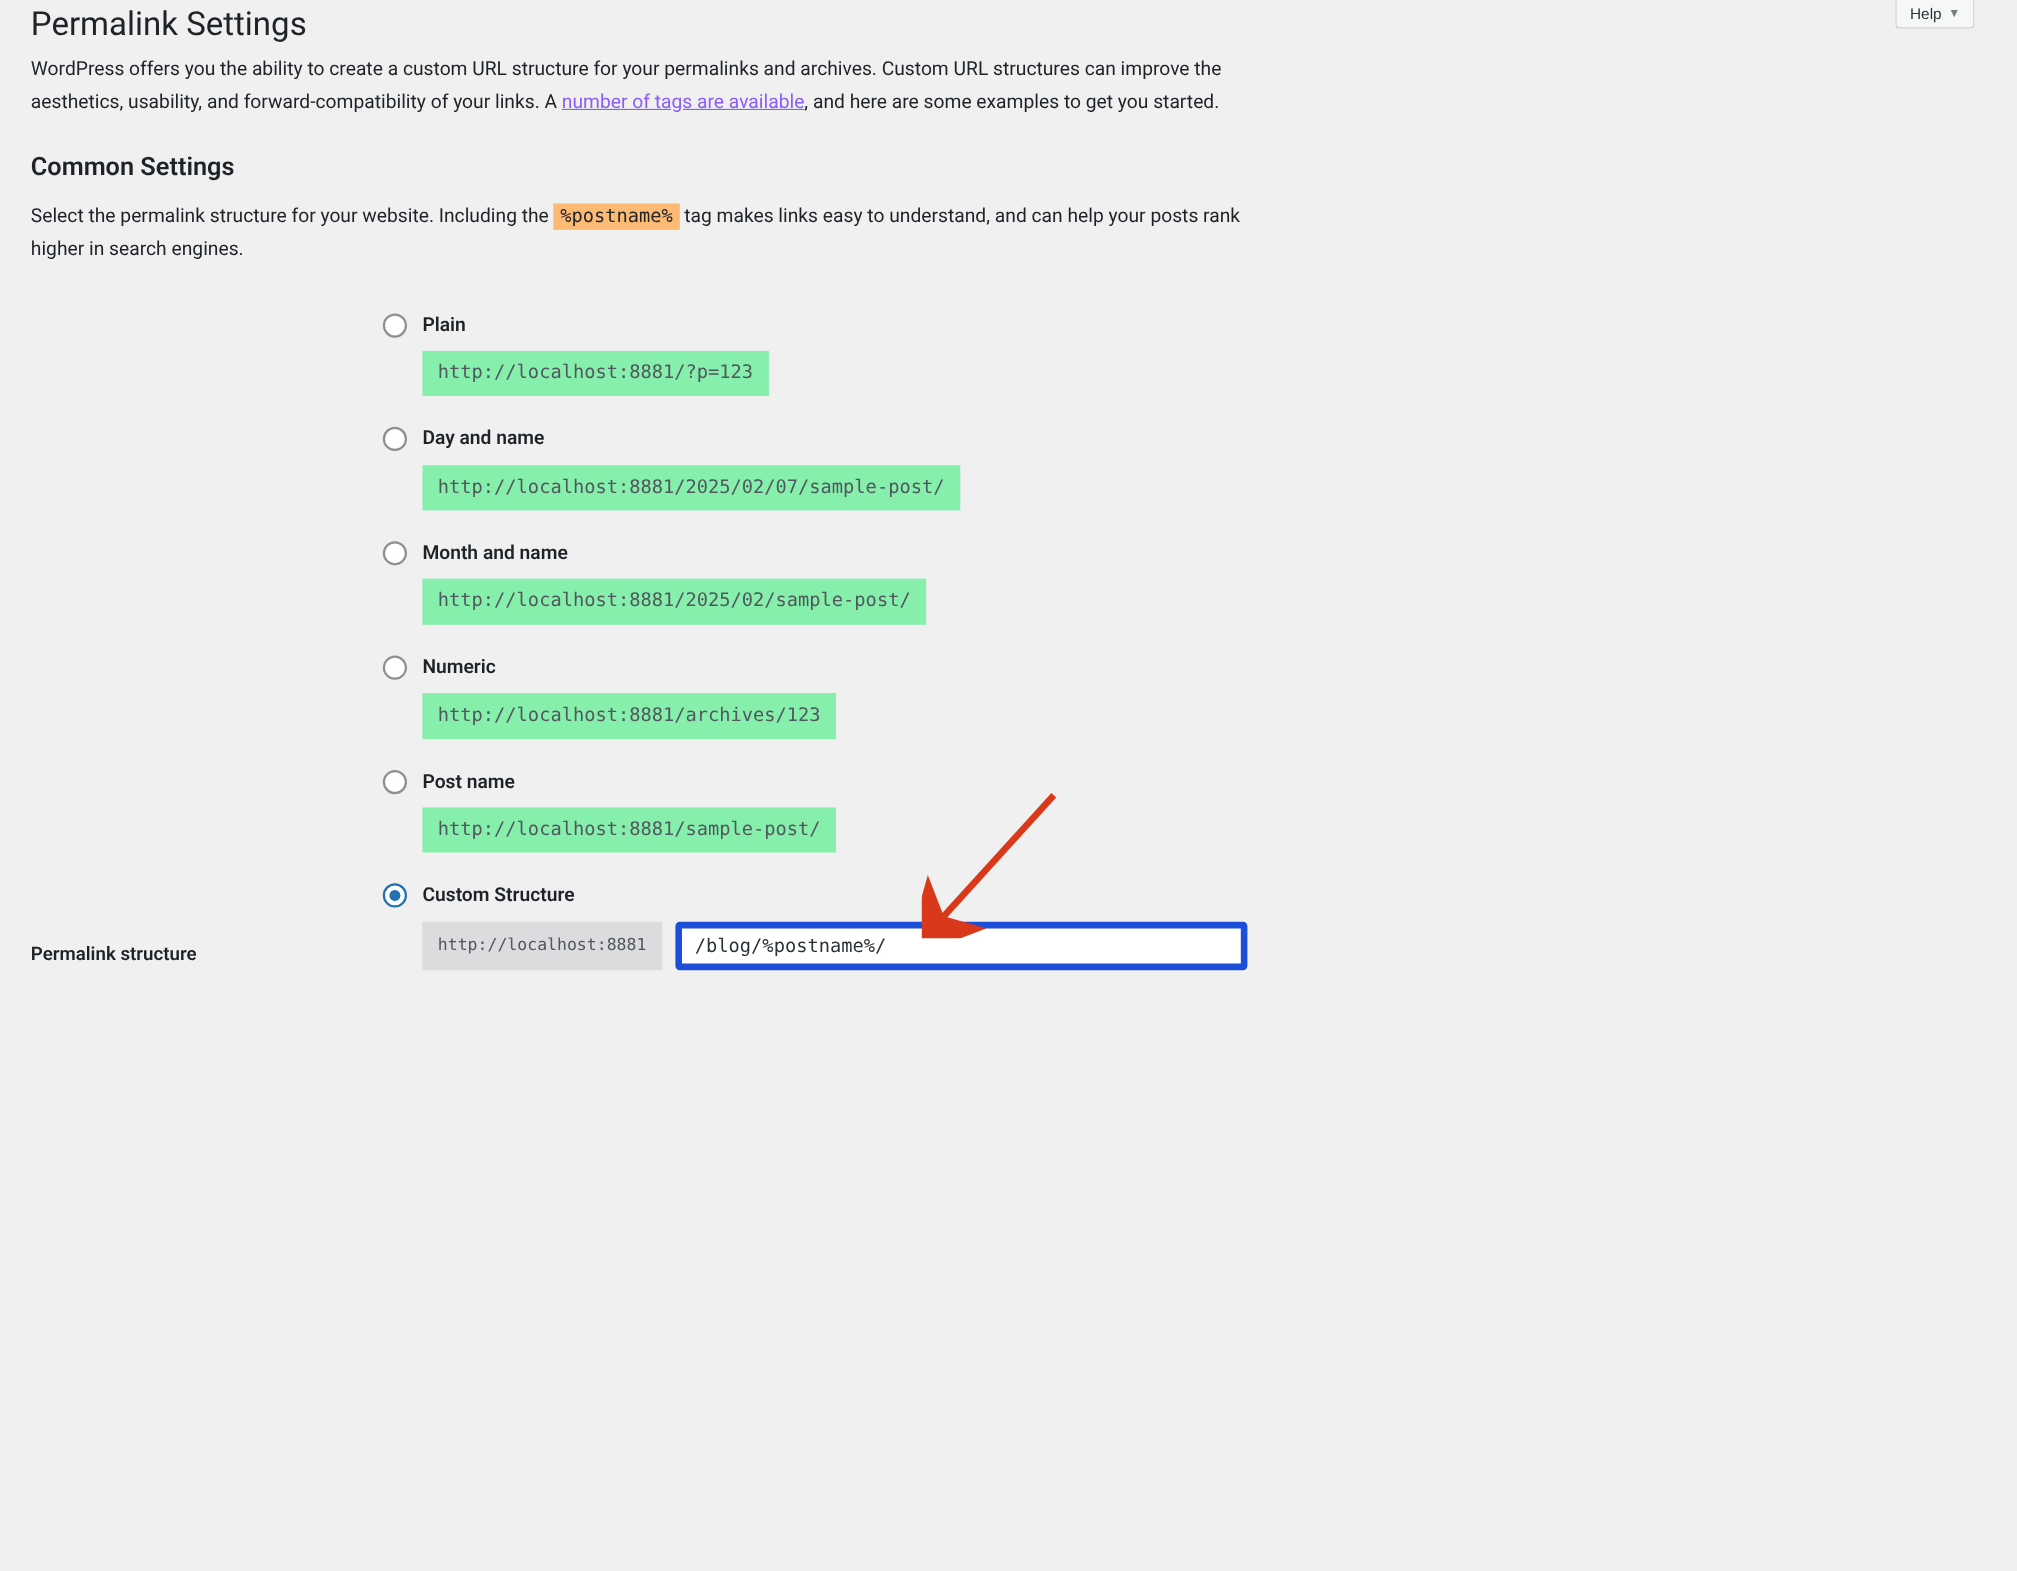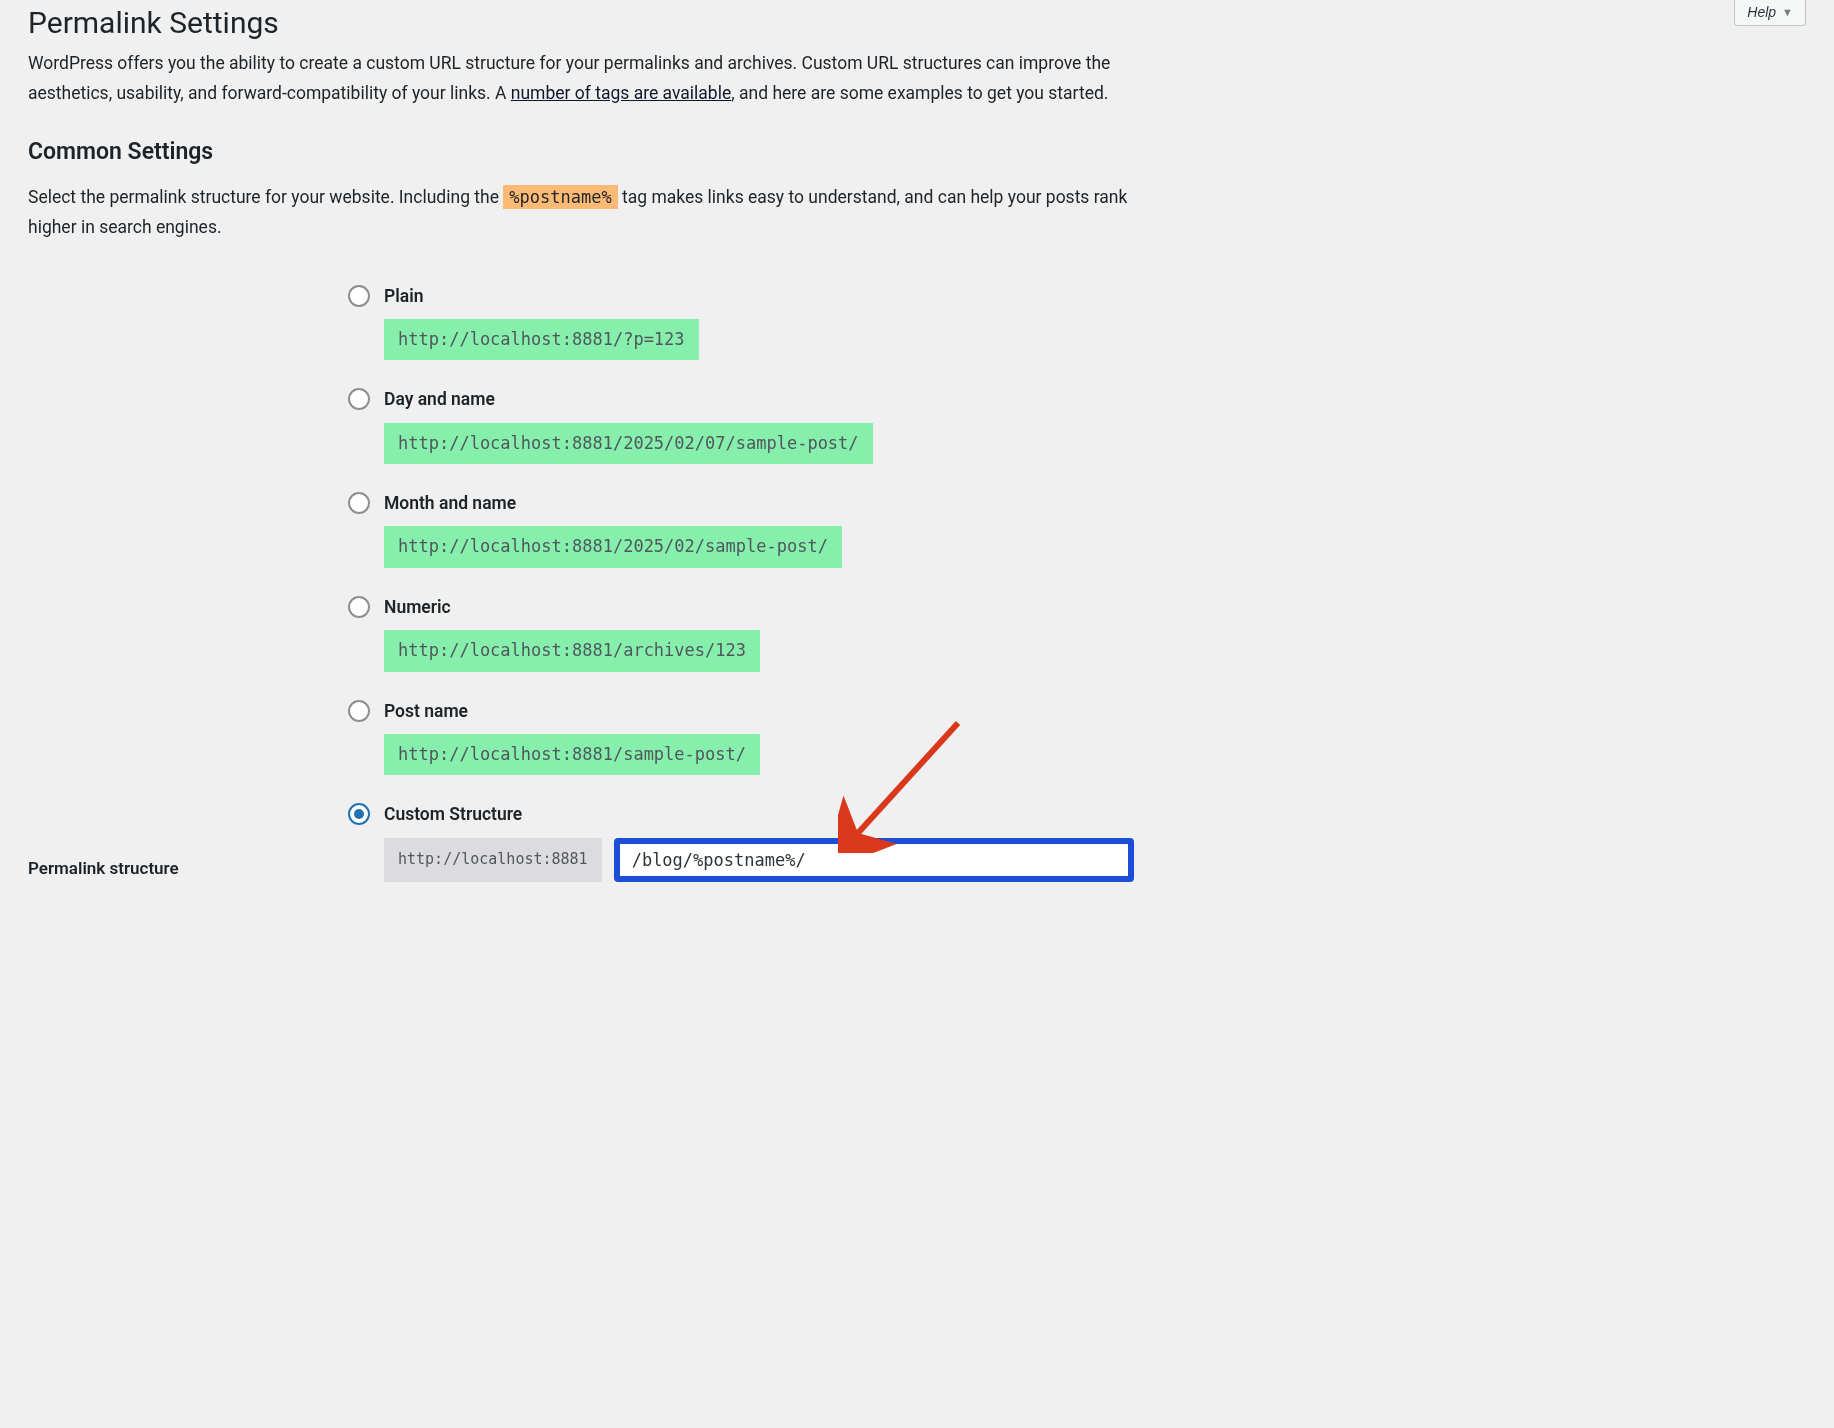--- a/index.html
+++ b/index.html
@@ -8,49 +8,48 @@
       background: #f0f0f1;
       color: #1d2327;
       font-size: 13px;
       line-height: 1.5;
       padding: 0 28px 40px 28px;
       position: relative;
     }
     .help-btn {
       position: absolute;
       top: 0;
-      right: 28px;
+      right: 39px;
       background: #f6f7f7;
       border: 1px solid #c3c4c7;
       border-top: none;
       border-radius: 0 0 4px 4px;
       padding: 4px 12px 5px 12px;
       font-size: 14px;
       color: #2c3338;
       cursor: pointer;
       display: flex;
       align-items: center;
       gap: 6px;
-      font-style: italic;
     }
     .help-btn .arrow { font-size: 11px; color: #787c82; }
     h1.page-title {
       font-size: 30px;
       font-weight: 400;
       color: #1d2327;
       margin-bottom: 4px;
     }
     p.desc {
       font-size: 17.5px;
       color: #1d2327;
       line-height: 1.7;
       margin-bottom: 26px;
       max-width: 1150px;
     }
-    a.link { color: #0f172a; text-decoration: underline; }
+    a.link { color: #8b5cf6; text-decoration: underline; }
     h2.section-title {
       font-size: 23px;
       font-weight: 600;
       color: #1d2327;
       margin-bottom: 14px;
     }
     p.section-desc {
       font-size: 17.5px;
       color: #1d2327;
       line-height: 1.7;

